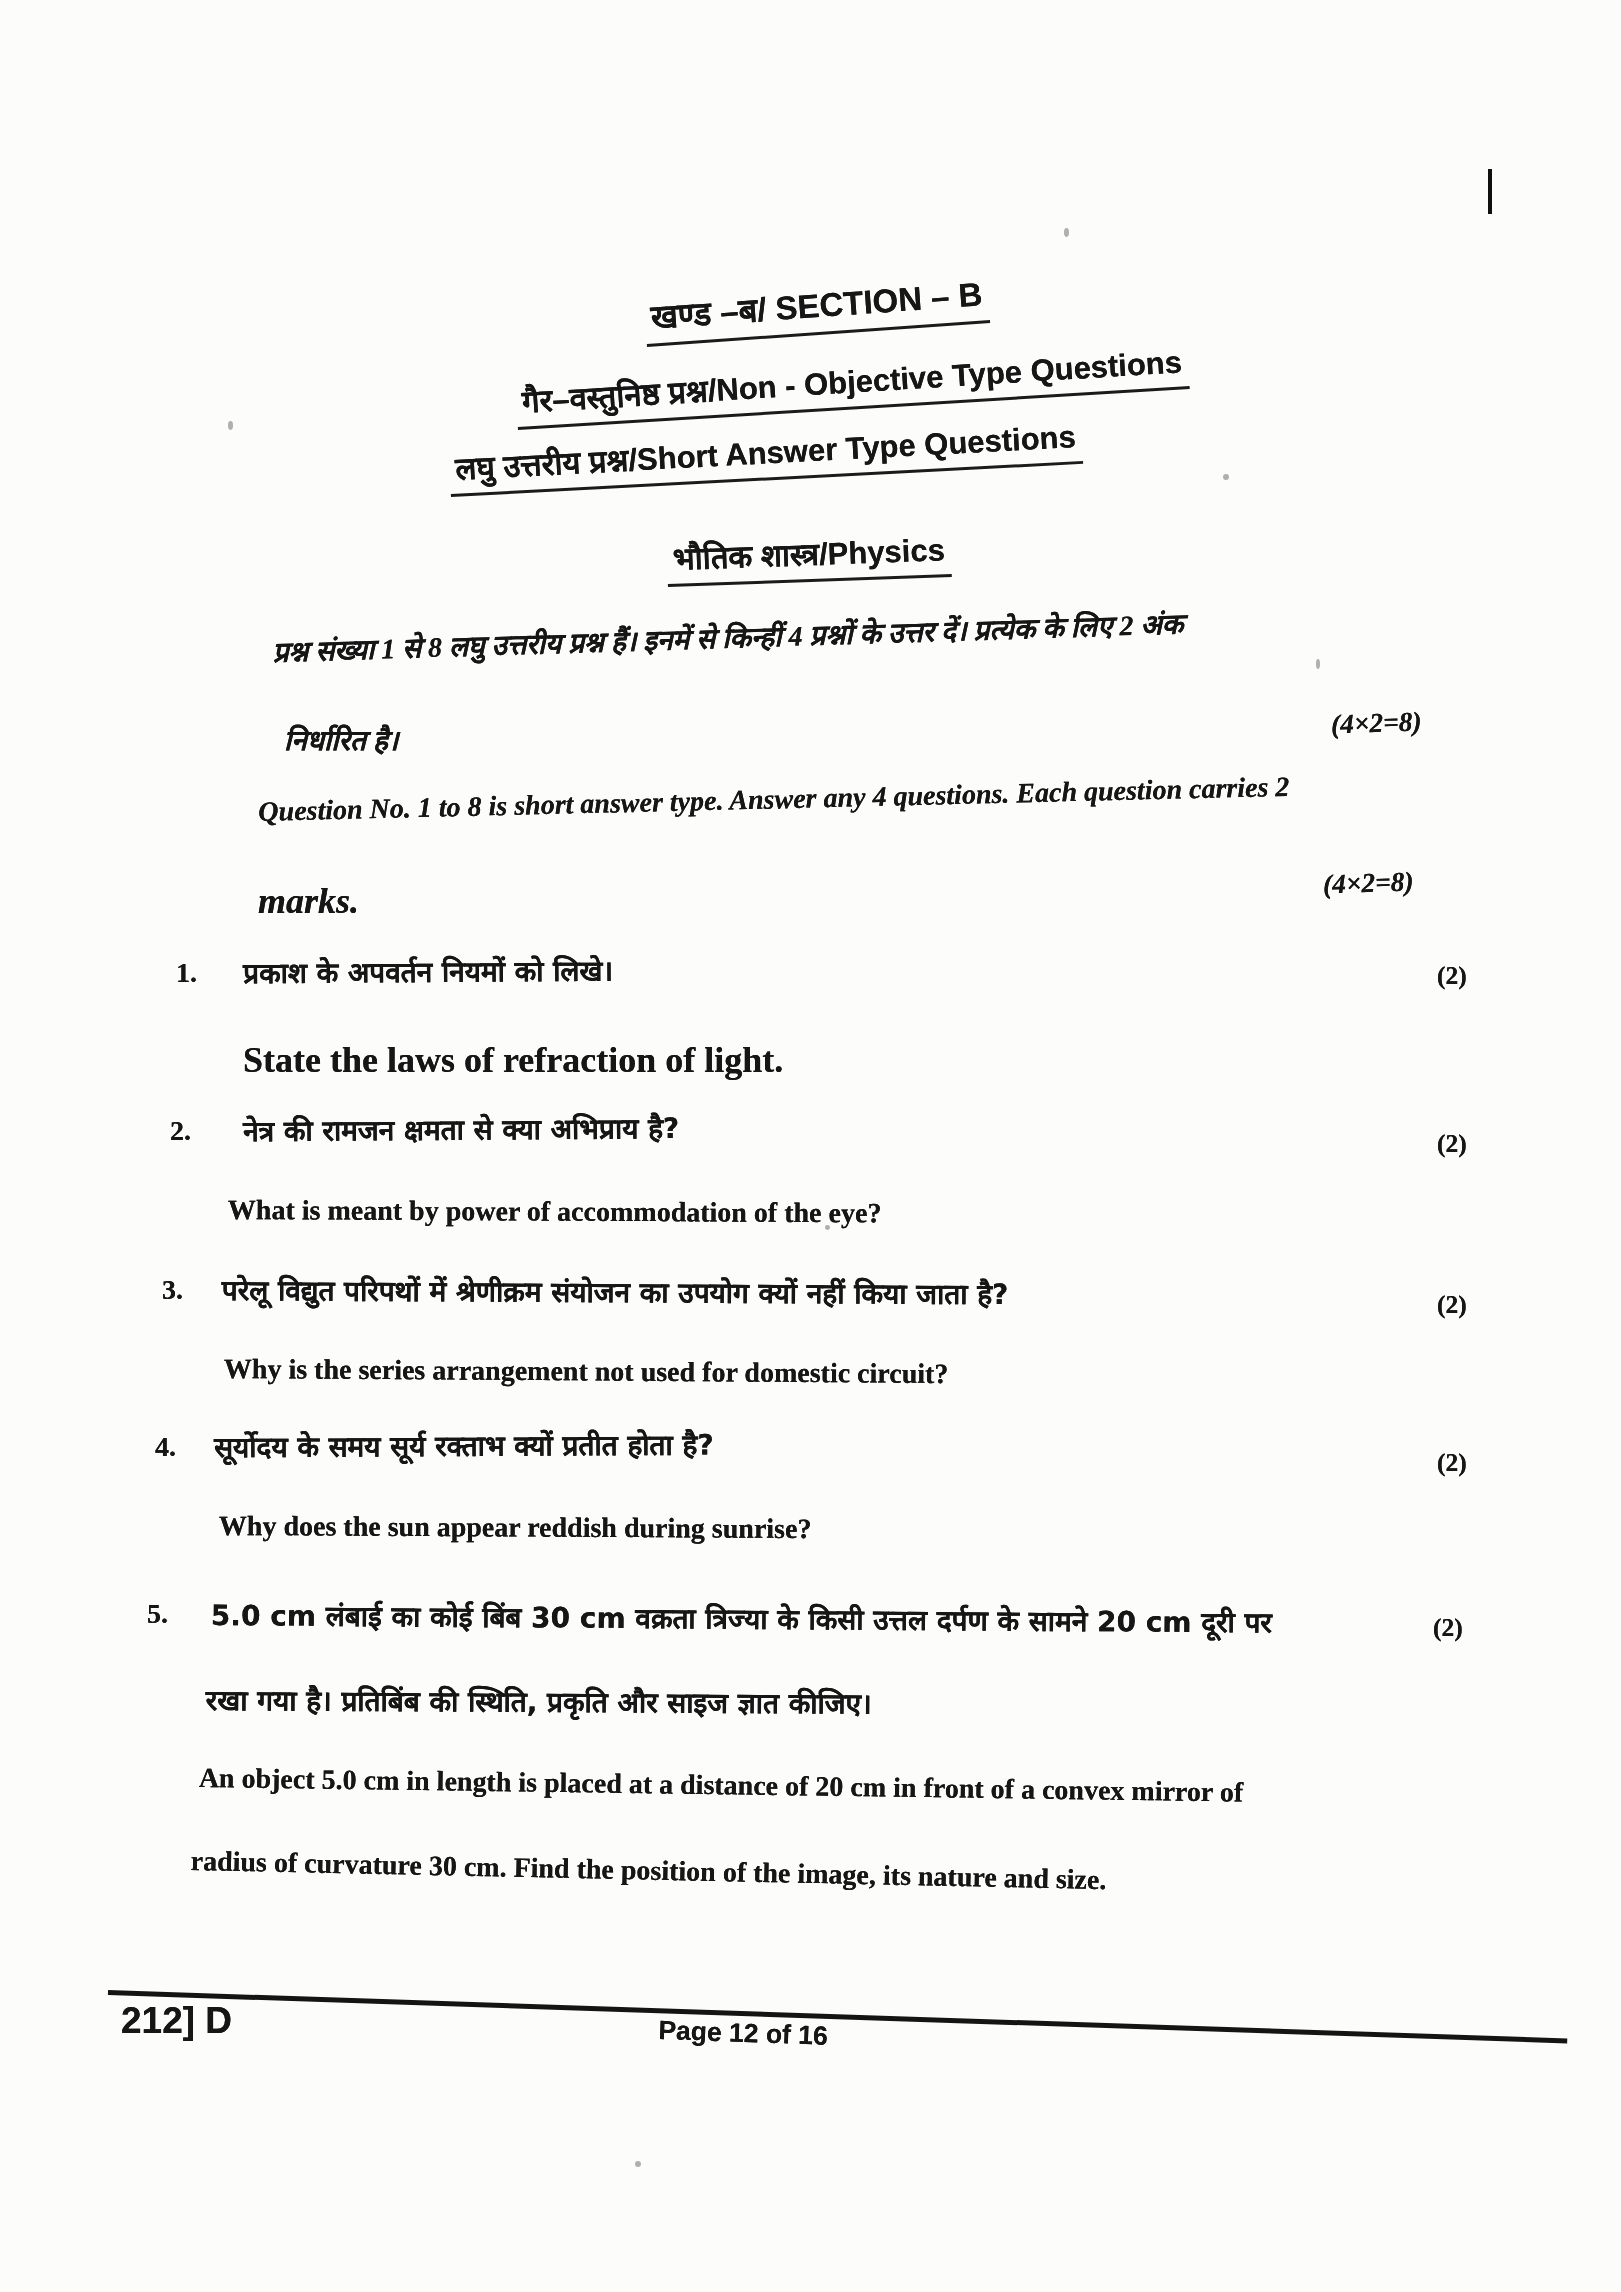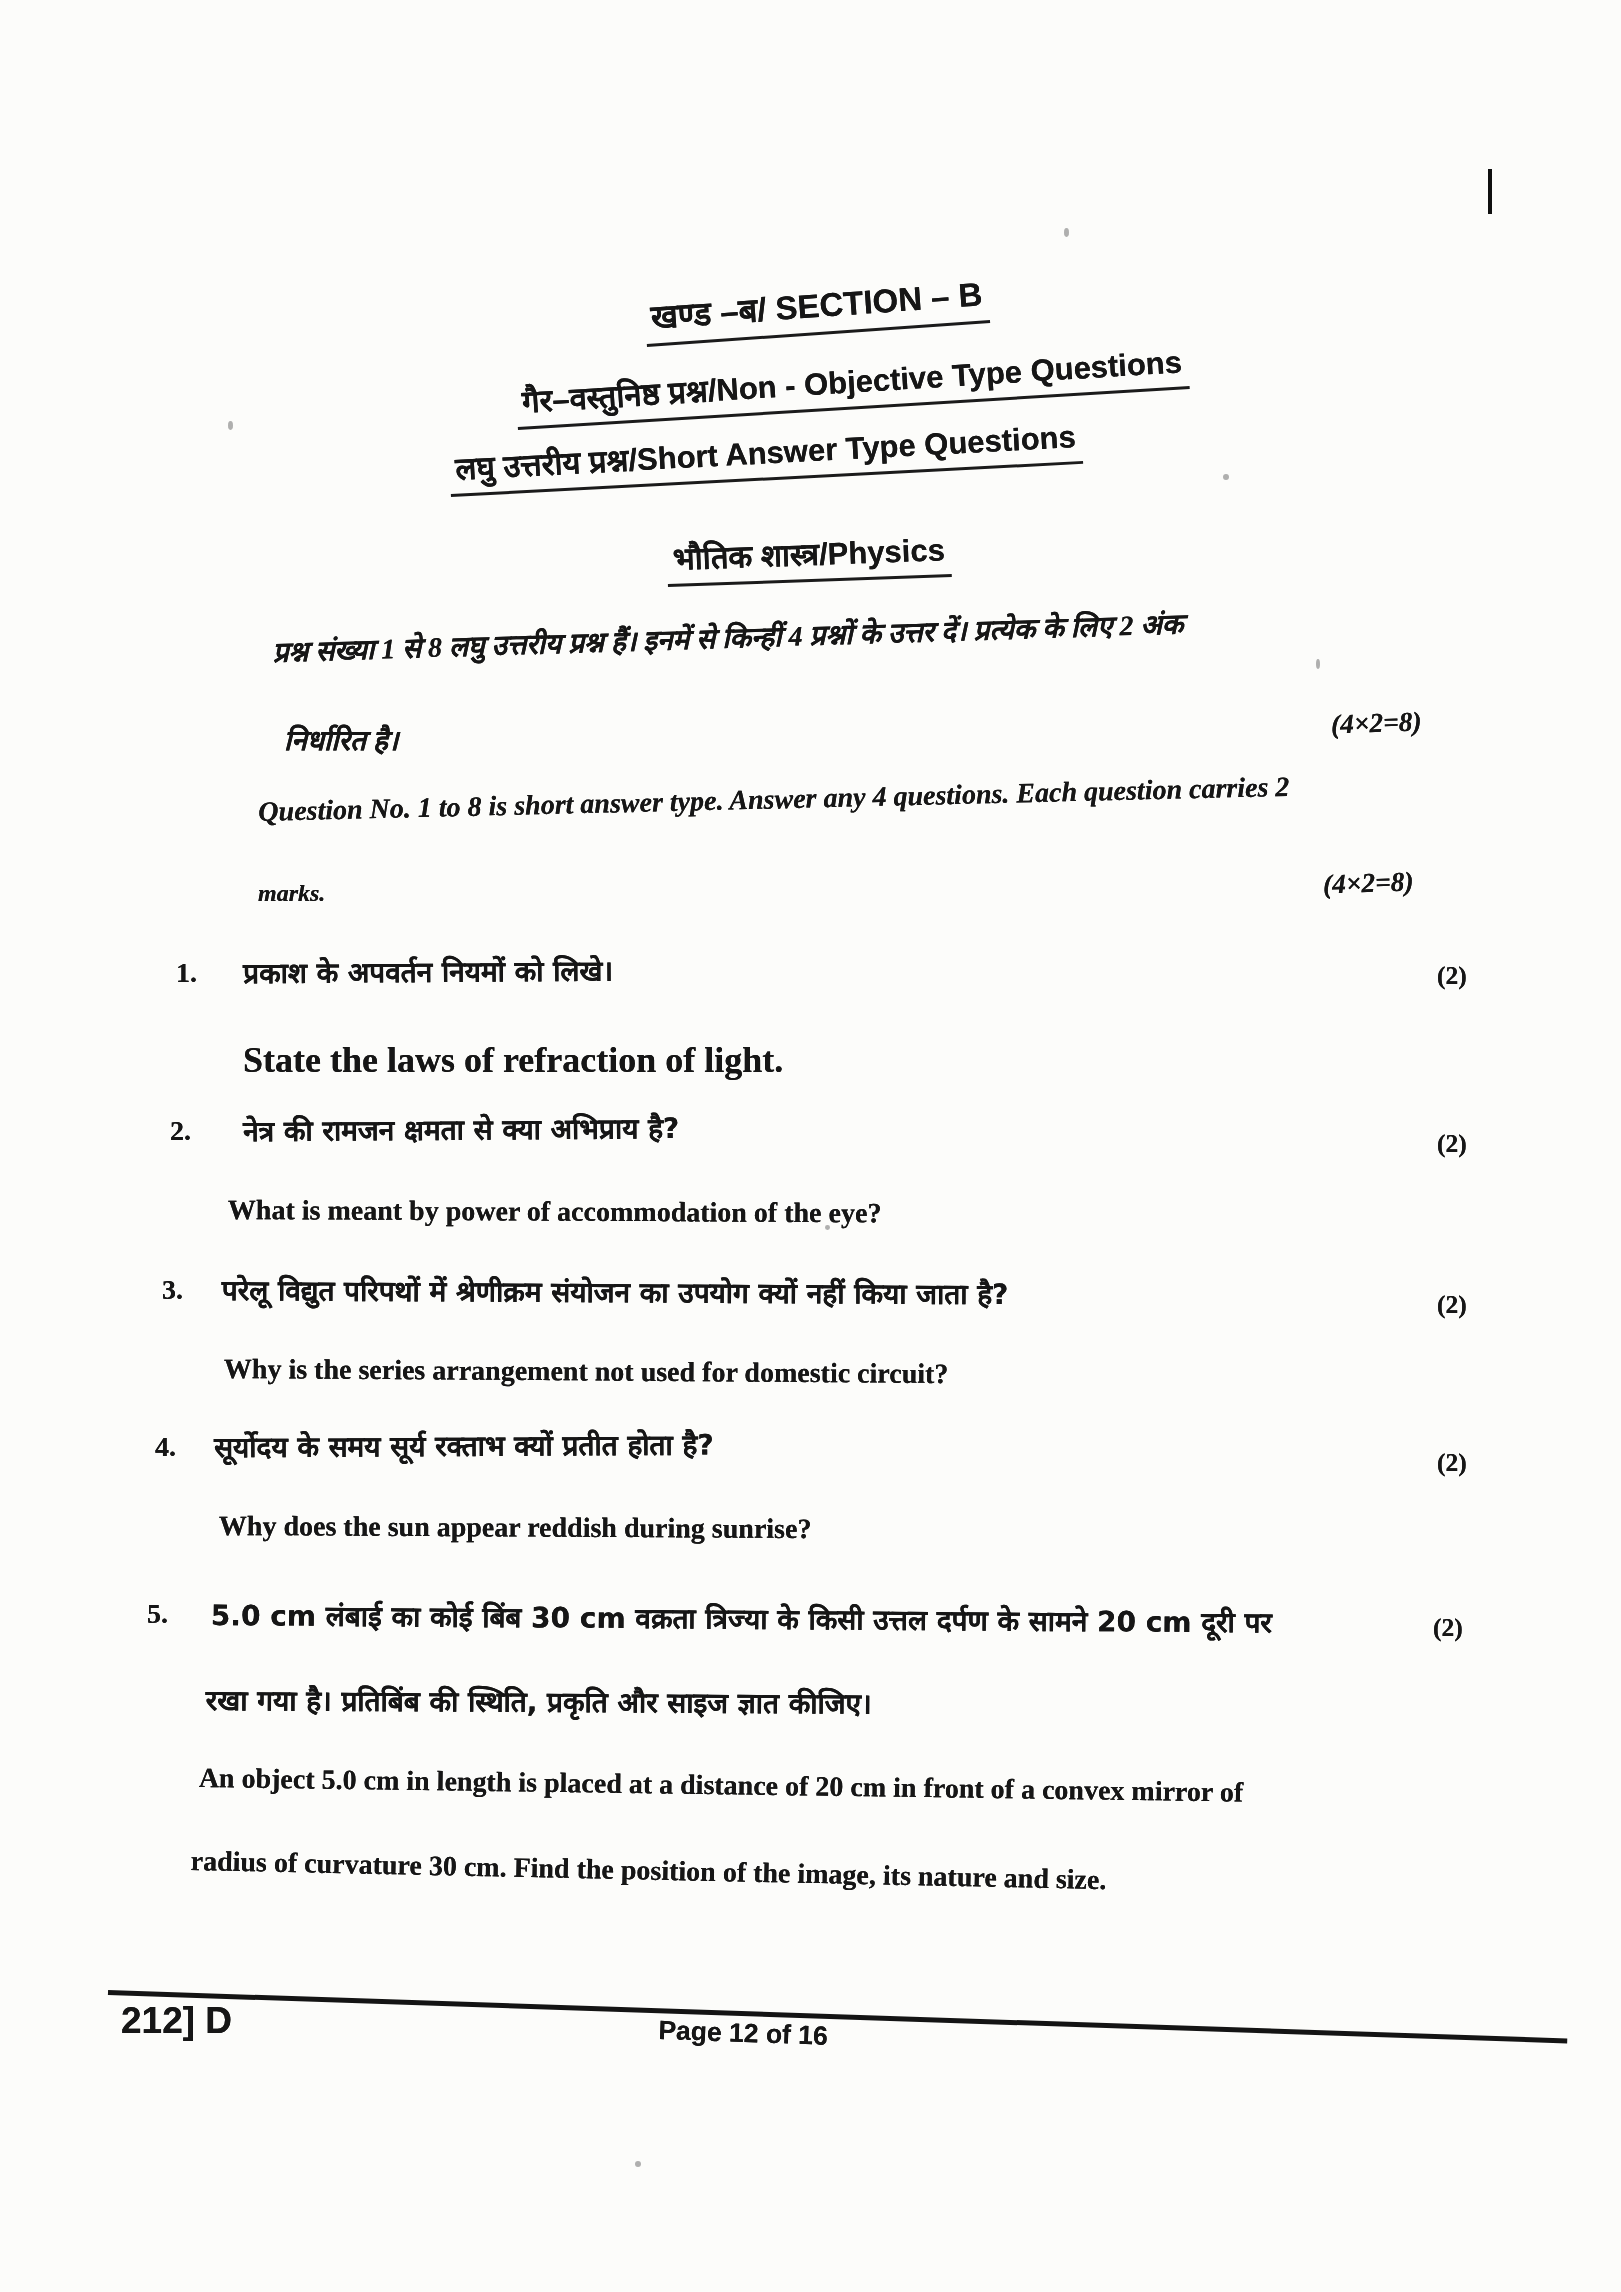--- a/index.html
+++ b/index.html
@@ -48,21 +48,21 @@
   <div class="abs hd" style="left:668px;top:537px;font-size:31px;transform:rotate(-2deg);transform-origin:left bottom;">भौतिक शास्त्र/Physics</div>
 
   <div class="abs inst" style="left:272px;top:632px;font-size:28px;transform:rotate(-1.8deg);transform-origin:left top;">प्रश्न संख्या 1 से 8 लघु उत्तरीय प्रश्न हैं। इनमें से किन्हीं 4 प्रश्नों के उत्तर दें। प्रत्येक के लिए 2 अंक</div>
 
   <div class="abs inst" style="left:272px;top:720px;font-size:28px;margin-left:12px;">निर्धारित है।</div>
 
   <div class="abs inst" style="left:1331px;top:708px;font-size:27.4px;transform:rotate(-2deg);">(4×2=8)</div>
 
   <div class="abs inst" style="left:258px;top:796px;font-size:28px;transform:rotate(-1.4deg);transform-origin:left top;">Question No. 1 to 8 is short answer type.  Answer any 4 questions. Each question carries 2</div>
 
-  <div class="abs inst" style="left:258px;top:880px;font-size:24px;">marks.</div>
+  <div class="abs inst" style="left:258px;top:880px;font-size:36px;">marks.</div>
 
   <div class="abs inst" style="left:1323px;top:868px;font-size:27.4px;transform:rotate(-2deg);">(4×2=8)</div>
 
   <div class="abs qnum" style="left:176px;top:957px;font-size:28px;">1.</div>
   <div class="abs hi" style="left:243px;top:953px;font-size:28px;transform:rotate(-0.4deg);transform-origin:left top;">प्रकाश के अपवर्तन नियमों को लिखे।</div>
   <div class="abs marks" style="left:1437px;top:961px;font-size:25.5px;">(2)</div>
   <div class="abs en" style="left:243px;top:1039px;font-size:36px;">State the laws of refraction of light.</div>
 
   <div class="abs qnum" style="left:170px;top:1115px;font-size:28px;">2.</div>
   <div class="abs hi" style="left:243px;top:1111px;font-size:28px;transform:rotate(-0.4deg);transform-origin:left top;">नेत्र की रामजन क्षमता से क्या अभिप्राय है?</div>

